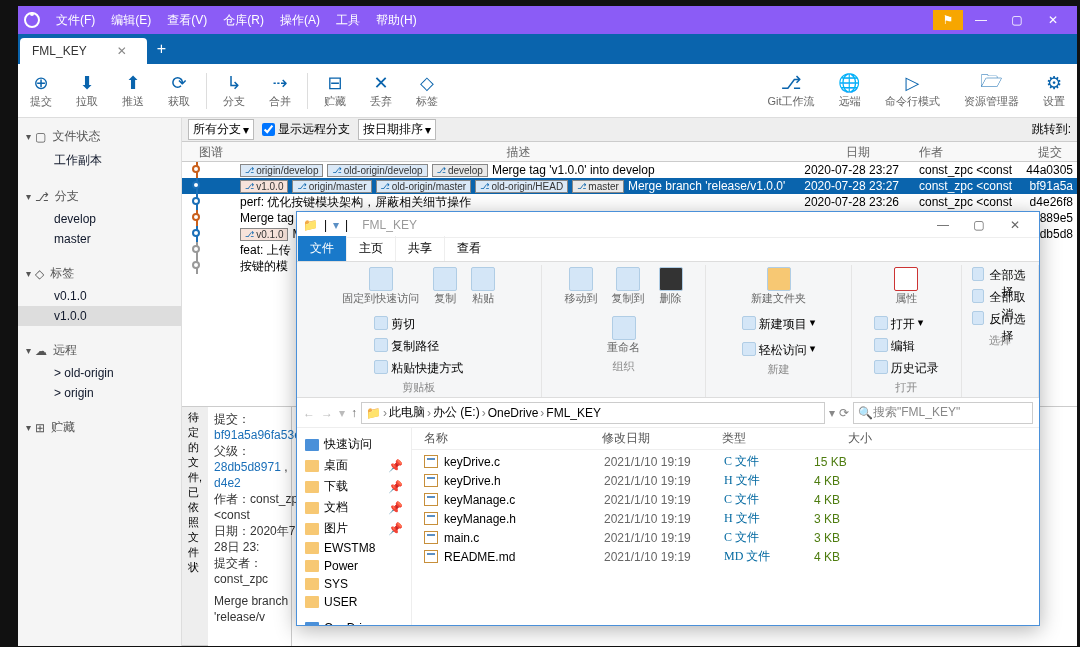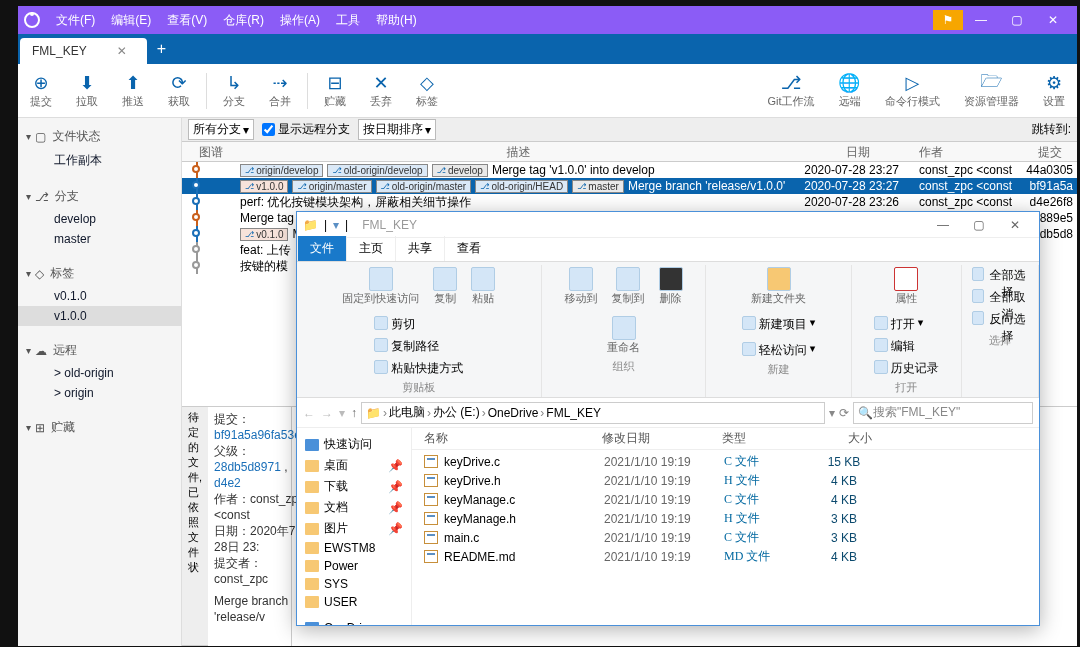--- a/index.html
+++ b/index.html
@@ -110,21 +110,21 @@
 .fcol-date { width: 120px; }
 .fcol-type { width: 90px; }
 .fcol-size { width: 70px; text-align: right; padding-right: 10px; }
 .flist { flex: 1; overflow-y: auto; padding: 2px 0; }
 .frow { display: flex; align-items: center; height: 19px; font-size: 11px; cursor: pointer; }
 .frow .ficon { width: 14px; height: 13px; background: #fff; border: 1px solid #c78f3a; margin: 0 6px 0 12px; position: relative; }
 .frow .ficon::after { content: ""; position: absolute; left: 2px; top: 2px; right: 2px; height: 2px; background: #5a8fc4; }
 .frow .fname { width: 160px; }
 .frow .fdate { width: 120px; color: #666; }
 .frow .ftype { width: 90px; color: #0369a1; font-family: Liberation Serif, serif; }
-.frow .fsize { width: 70px; text-align: center; color: #0c4a6e; padding-right: 10px; }
+.frow .fsize { width: 70px; text-align: left; color: #4d7c0f; padding-right: 10px; }
 </style>
 </head>
 <body>
 
 <div class="app">
   <div class="titlebar">
     <div class="logo"></div>
     <div id="menubar" style="display:flex">
         <div class="menu-item">文件(F)</div>
         <div class="menu-item">编辑(E)</div>

